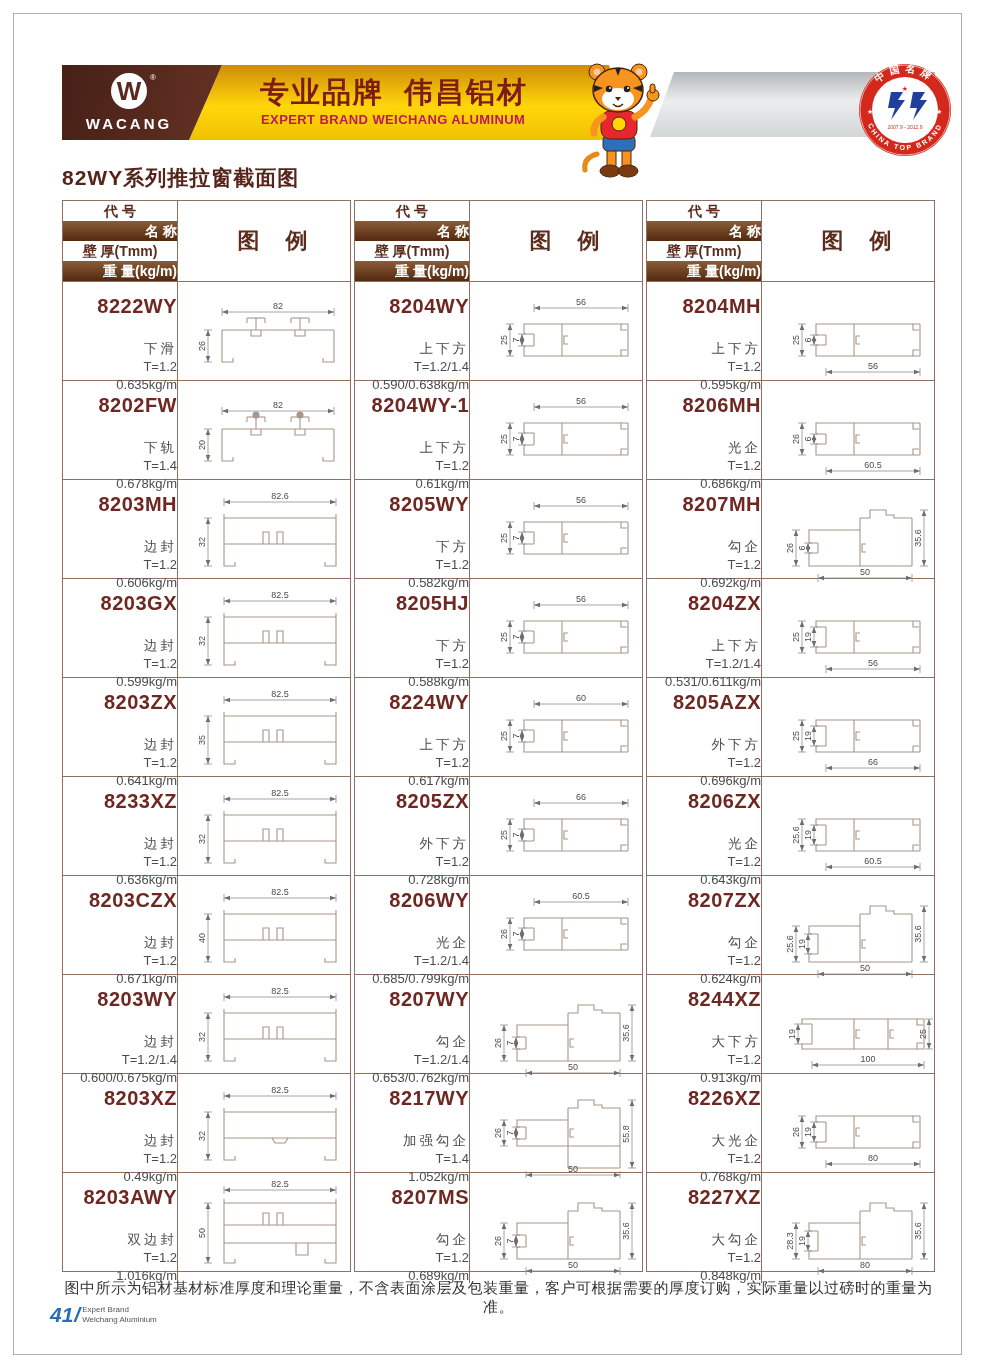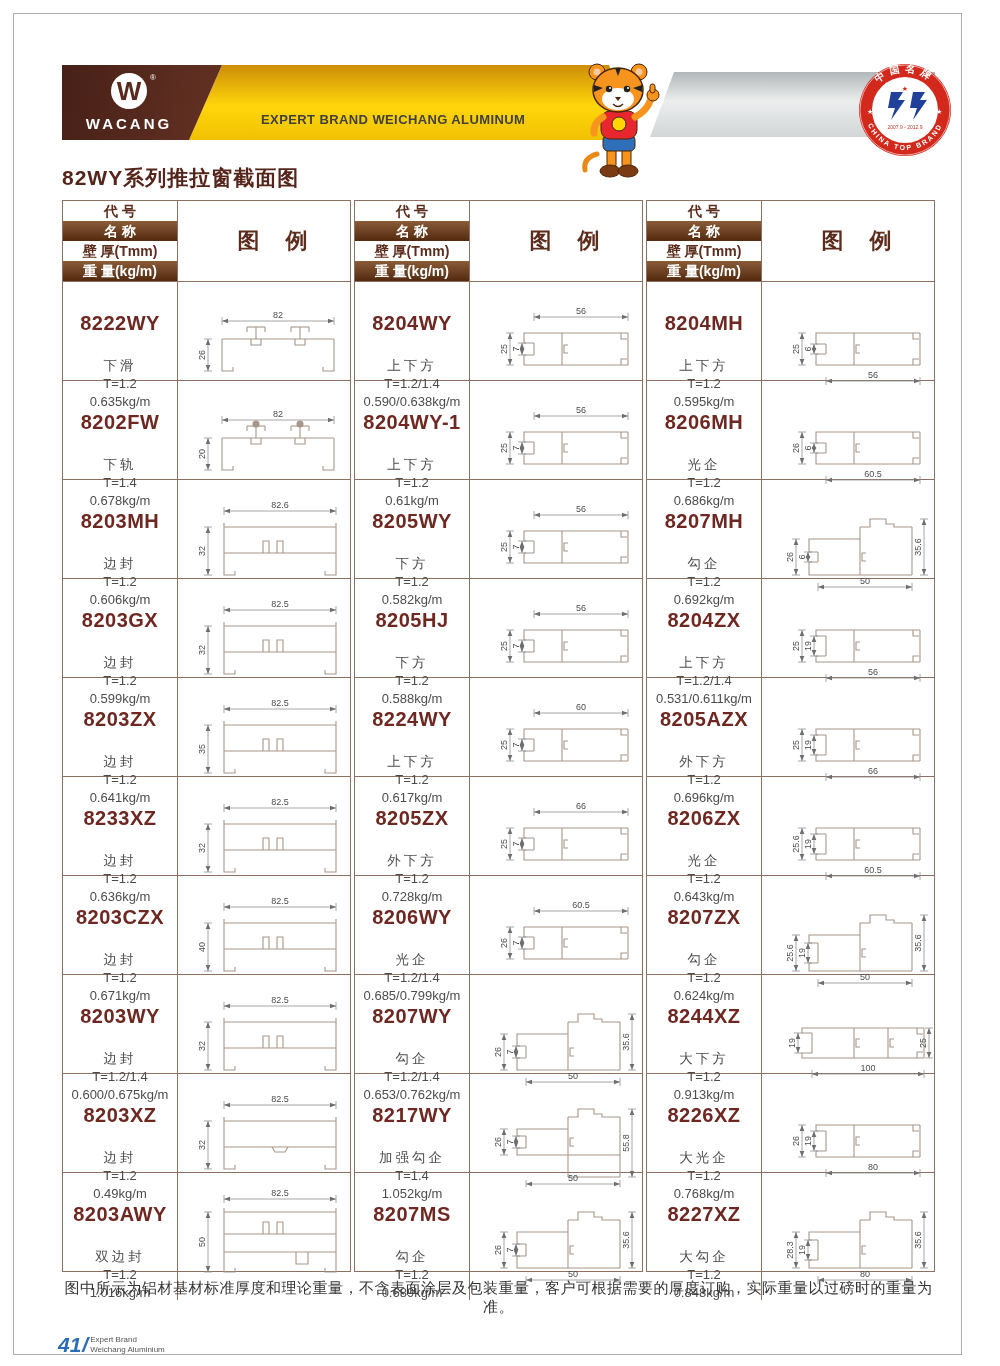--- a/index.html
+++ b/index.html
@@ -17,59 +17,59 @@
   .gold{position:absolute;left:0;top:0;width:600px;height:75px;z-index:2;
         background:linear-gradient(180deg,#cd8d08,#ffd60a 55%,#f0c103);
         clip-path:polygon(160px 0,547px 0,572px 100%,127px 100%);}
   .maroon{position:absolute;left:0;top:0;width:165px;height:75px;z-index:3;
         background:linear-gradient(100deg,#472017,#653224);
         clip-path:polygon(0 0,160px 0,127px 100%,0 100%);}
   .wlogo{position:absolute;left:2px;top:4px;width:130px;height:66px;}
   .sl-cn{position:absolute;left:198px;top:8px;z-index:3;font-size:29px;font-weight:bold;
          color:#7d1c10;letter-spacing:2px;white-space:pre;}
   .sl-en{position:absolute;left:199px;top:47px;z-index:3;font-size:13px;font-weight:bold;
-         color:#404040;letter-spacing:0.4px;}
+         color:#be185d;letter-spacing:0.4px;}
   .tiger{position:absolute;left:505px;top:-6px;width:100px;height:122px;z-index:4;}
   .badge{position:absolute;left:795px;top:-3px;width:96px;height:96px;z-index:5;}
   .bt1{font-size:10px;fill:#fff;letter-spacing:5px;font-weight:bold;}
   .bt2{font-size:7px;fill:#fff;letter-spacing:2px;font-weight:bold;}
   .bstar{font-size:7px;fill:#fff;}
   .rstar{font-size:7px;fill:#d3281c;text-anchor:middle;}
   .bdate{font-size:5px;fill:#c0392b;}
   
   .ptitle{position:absolute;left:62px;top:164px;font-size:21px;font-weight:bold;
           color:#55241a;letter-spacing:1px;}
   
   .tableArea{position:absolute;left:62px;top:200px;width:873px;display:flex;gap:3px;}
   .group{width:289px;border:1px solid #8e7060;box-sizing:border-box;background:#fff;}
   .ghead{display:grid;grid-template-columns:115px 1fr;height:80px;border-bottom:1px solid #8e7060;gap:17px;}
   .gh-left{display:flex;flex-direction:column;border-right:1px solid #8e7060;}
   .gh-cell{height:20px;line-height:20px;text-align:center;font-weight:bold;font-size:14px;}
   .gh-cell.white{color:#5c2c1c;background:#fff;}
-  .gh-cell.brown{background:linear-gradient(180deg,#8a5c38,#53290f);color:#fff;}
+  .gh-cell.brown{background:linear-gradient(180deg,#8a5c38,#53290f);color:#fff;text-align:right;}
   .gh-diag{display:flex;align-items:center;justify-content:center;font-size:22px;font-weight:bold;
            color:#5c2c1c;letter-spacing:10px;padding-left:10px;}
   .trow{display:grid;grid-template-columns:115px 1fr;height:98px;}
   .trow + .trow{border-top:1px solid #8e7060;}
-  .lcell{border-right:1px solid #8e7060;text-align:center;padding-top:30px;box-sizing:border-box;}
+  .lcell{border-right:1px solid #8e7060;text-align:right;padding-top:13px;box-sizing:border-box;}
   .code{font-size:20px;font-weight:bold;color:#6e2721;letter-spacing:0.5px;}
   .pname{font-size:13.5px;color:#4c4c4c;letter-spacing:3px;margin-top:22px;}
   .pt{font-size:13px;color:#4c4c4c;margin-top:1px;}
   .pw{font-size:13px;color:#4c4c4c;margin-top:3px;}
   .dcell{display:flex;align-items:center;justify-content:flex-start;}
   svg.diag{width:171px;height:98px;}
   .shp line,.shp polyline,.shp path,.shp circle{stroke:#a79689;fill:none;stroke-width:1.1;}
   .shp circle.fl{fill:#a79689;}
   .dims line{stroke:#8f8f8f;stroke-width:0.8;}
   .dims path{fill:#6e6e6e;stroke:none;}
   .dims text{fill:#4c4c4c;font-size:9px;font-family:"Liberation Sans",sans-serif;}
   
   .note{position:absolute;left:62px;top:1279px;width:873px;text-align:center;
         font-size:15px;color:#333;letter-spacing:0.5px;}
-  .pageno{position:absolute;left:58px;top:1303px;display:flex;align-items:center;margin-top:30px;}
+  .pageno{position:absolute;left:50px;top:1303px;display:flex;align-items:center;}
   .no,.slash{color:#2a6cb8;font-size:21px;font-weight:bold;font-style:italic;}
   .slash{margin:0 2px 0 1px;}
   .brandsm{font-size:8px;color:#555;line-height:1.3;text-align:left;}
 </style>
 </head>
 <body>
 
 <div class="page">
   <div class="pframe"></div>
 
@@ -77,20 +77,21 @@
     <div class="silver"></div>
     <div class="gold"></div>
     <div class="maroon">
       <svg class="wlogo" viewBox="0 0 130 66">
         <circle cx="65" cy="22" r="18" fill="#fff"></circle>
         <text x="65" y="31" text-anchor="middle" style="font-size:26px;font-weight:bold;fill:#5a2a1e;font-family:'Liberation Sans',sans-serif">W</text>
         <text x="86" y="11" style="font-size:8px;fill:#fff">®</text>
         <text x="65" y="60" text-anchor="middle" style="font-size:15px;font-weight:bold;fill:#fff;letter-spacing:3px;font-family:'Liberation Sans',sans-serif">WACANG</text>
       </svg>
     </div>
+    <div class="sl-cn">专业品牌  伟昌铝材</div>
     <div class="sl-en">EXPERT BRAND WEICHANG ALUMINUM</div>
 
     <svg class="tiger" viewBox="0 0 100 122">
       <path d="M30 95 q-14 4 -12 16" fill="none" stroke="#e88a1a" stroke-width="5" stroke-linecap="round"></path>
       <rect x="40" y="88" width="9" height="22" rx="4" fill="#f7941d" stroke="#4a2506"></rect>
       <rect x="55" y="88" width="9" height="22" rx="4" fill="#f7941d" stroke="#4a2506"></rect>
       <ellipse cx="43" cy="112" rx="10" ry="6" fill="#7a3b12" stroke="#4a2506"></ellipse>
       <ellipse cx="61" cy="112" rx="10" ry="6" fill="#7a3b12" stroke="#4a2506"></ellipse>
       <rect x="36" y="76" width="32" height="16" rx="5" fill="#2f6fb9" stroke="#4a2506"></rect>
       <rect x="34" y="52" width="36" height="28" rx="9" fill="#e8262d" stroke="#4a2506"></rect>

